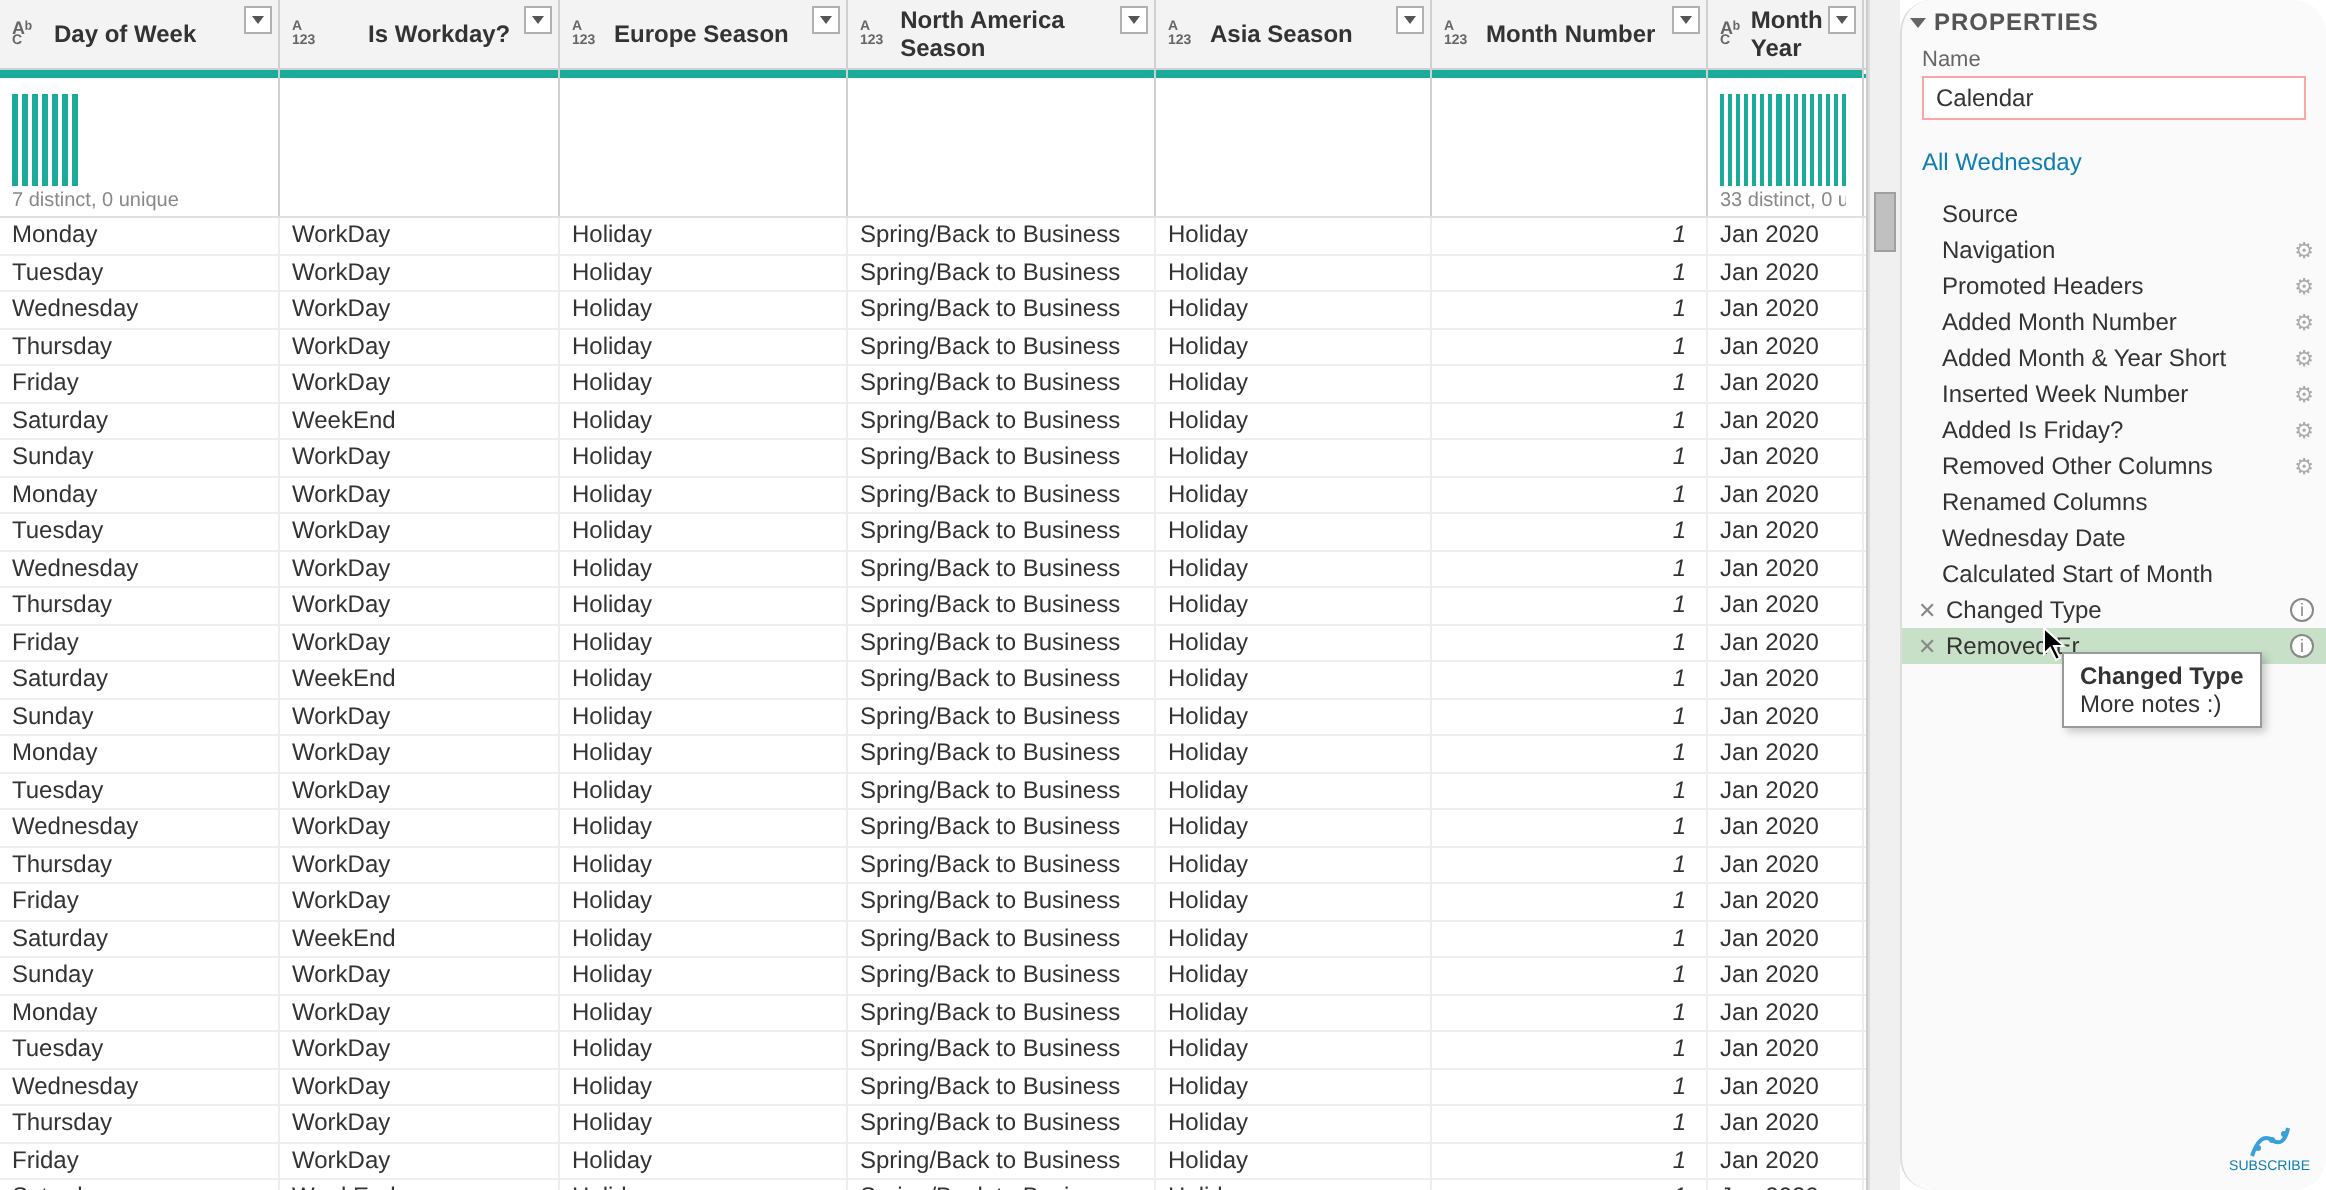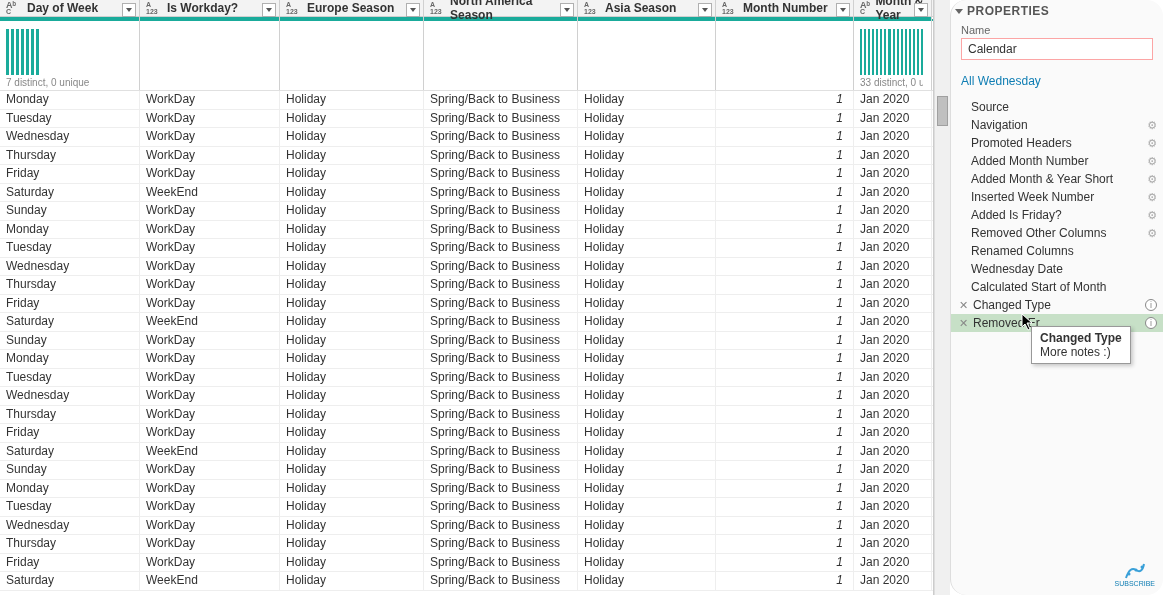--- a/index.html
+++ b/index.html
@@ -28,21 +28,21 @@
     }
     .header-cell {
       display: flex;
       align-items: center;
       padding: 3px 6px;
       border-right: 1px solid #d0d0d0;
       font-size: 12px;
       color: #333;
       font-weight: 600;
       position: relative;
-      height: 16px;
+      height: 34px;
     }
     .type-icon {
       font-size: 9px;
       color: #666;
       line-height: 1;
       margin-right: 5px;
       display: inline-block;
       width: 16px;
       text-align: left;
     }
@@ -222,21 +222,21 @@
       position: absolute;
       right: 8px;
       bottom: 8px;
       text-align: center;
       color: #0e7db3;
       font-size: 7px;
     }
     .subscribe-icon svg { display: block; margin: 0 auto; }
     
     .w0 { width: 140px; }
-    .w1 { width: 140px; }
+    .w1 { width: 140px; gap: 17px; }
     .w2 { width: 144px; }
     .w3 { width: 154px; }
     .w4 { width: 138px; }
     .w5 { width: 138px; }
     .w6 { width: 78px; }
   </style>
 </head>
 <body>
 
 <div class="main">

